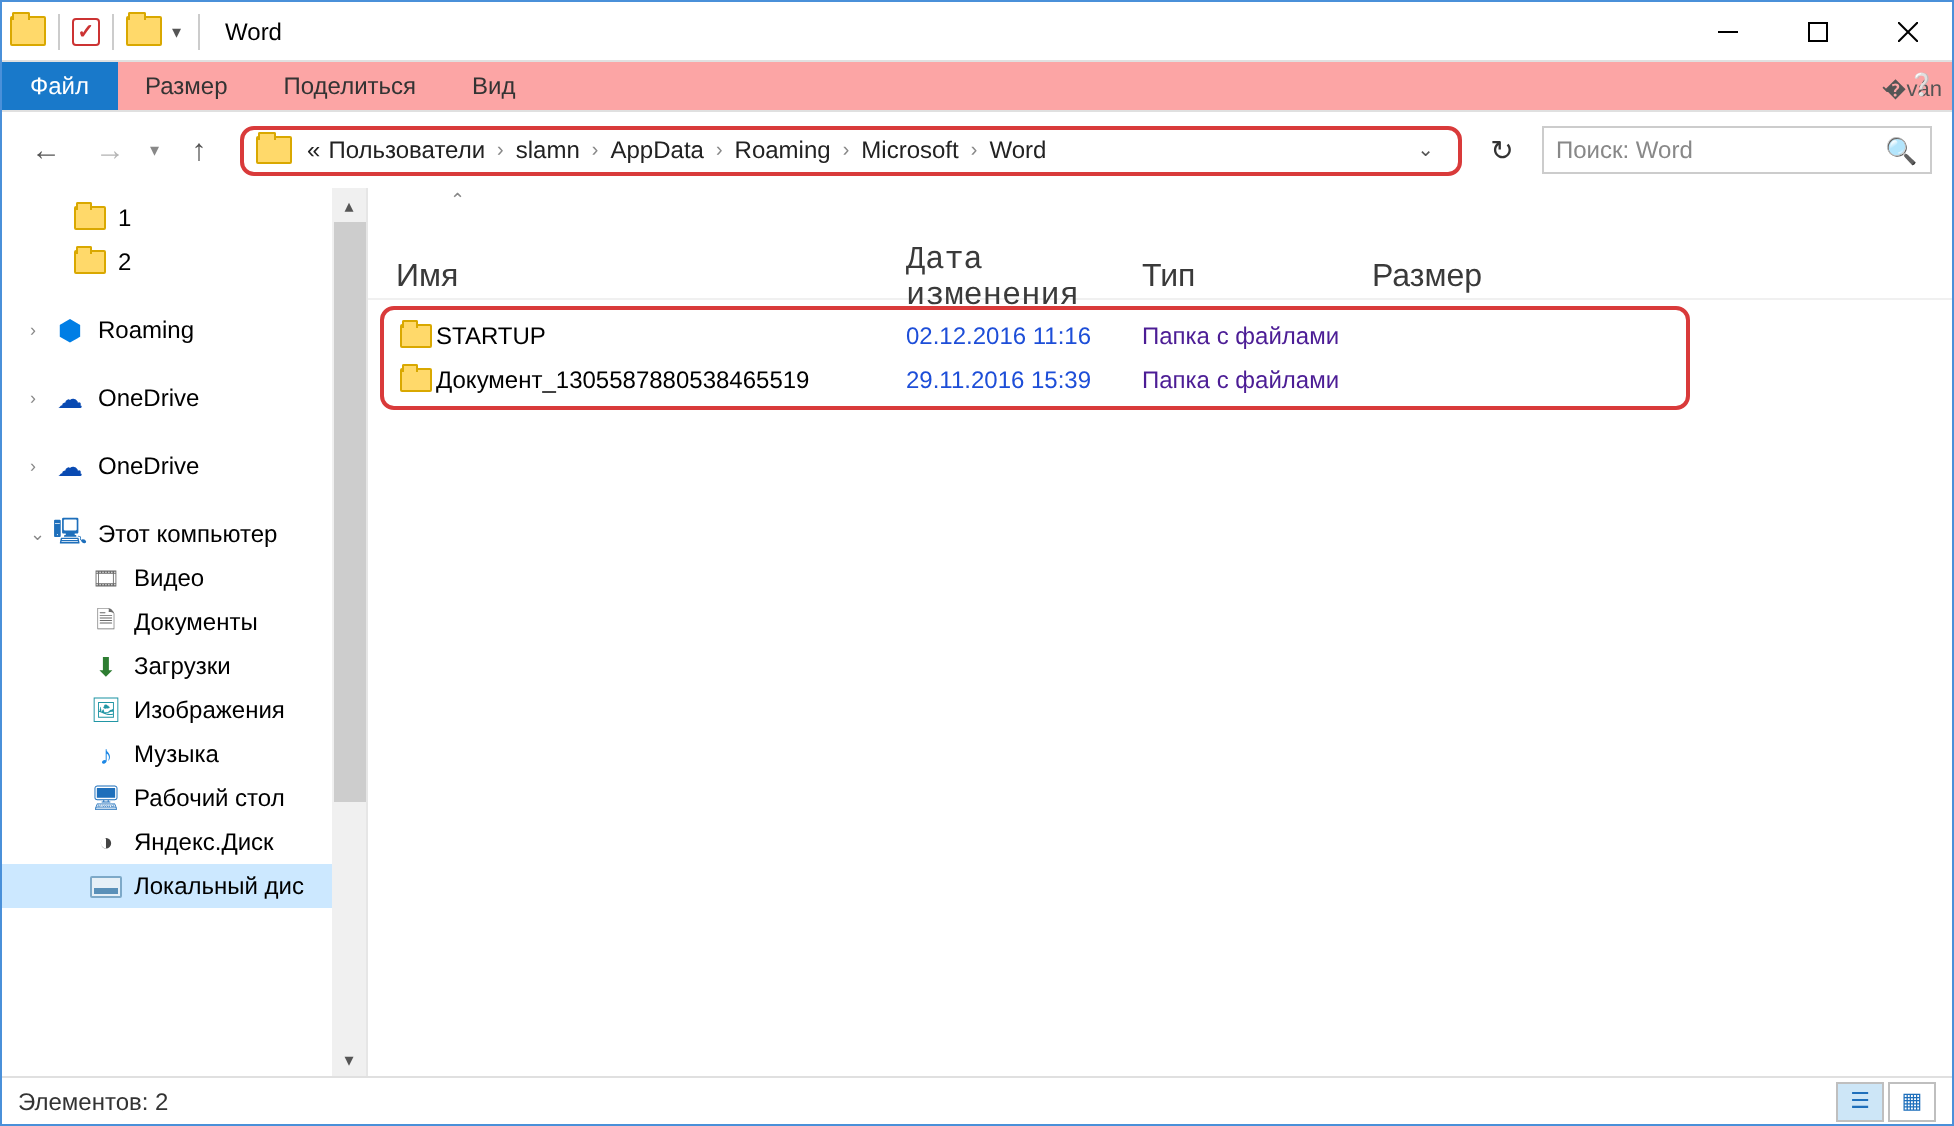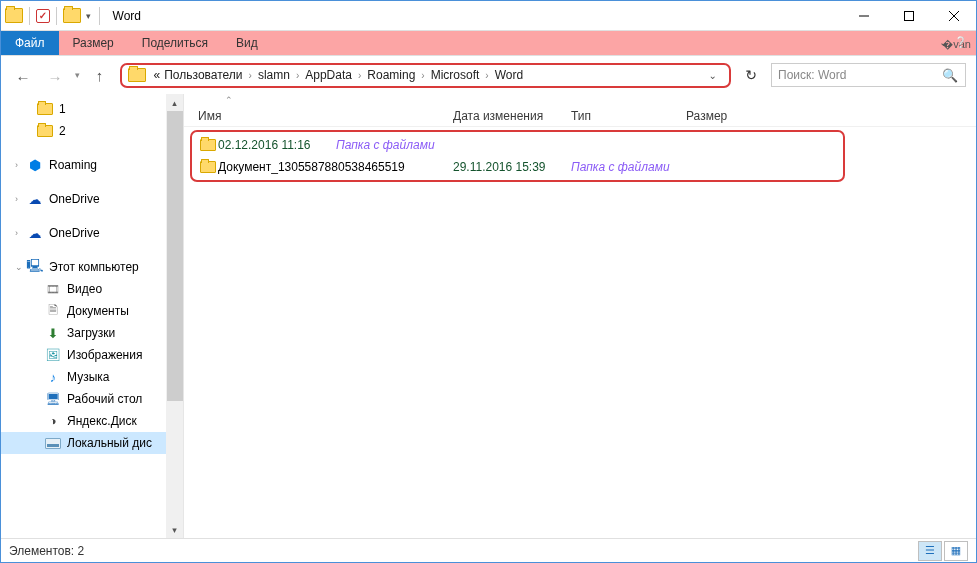--- a/index.html
+++ b/index.html
@@ -69,31 +69,31 @@
   .ico-desktop { color:#1e6fbb; font-size:12px; }
   .ico-ydisk { color:#444; font-size:12px; }
   .ico-drive { width:16px; height:11px; background:#e6f0f7; border:1px solid #7da9c8; border-radius:1px; position:relative; }
   .ico-drive::after { content:""; position:absolute; bottom:1px; left:1px; right:1px; height:3px; background:#5a90b8; }
   .sb-expand { position:absolute; left:14px; color:#888; font-size:9px; }
 
   
   .filepane { flex: 1; display: flex; flex-direction: column; position: relative; }
   .sort-caret-row { height: 11px; position: relative; }
   .sort-caret { position: absolute; left: 41px; top: 1px; color: #888; font-size: 9px; }
-  .columns { height: 22px; display: flex; align-items: center; font-size: 12px; color: #3a3a3a; border-bottom: 1px solid #f0f0f0; padding-left: 14px; }
+  .columns { height: 22px; display: flex; align-items: center; font-size: 16px; color: #3a3a3a; border-bottom: 1px solid #f0f0f0; padding-left: 14px; margin-top: 23px; }
   .col-name { width: 255px; }
-  .col-date { width: 118px; }
+  .col-date { width: 118px; font-family: Liberation Mono, monospace; }
   .col-type { width: 115px; }
   .col-size { width: 70px; }
   .filerows-wrap { border: 2.5px solid #d93a3a; border-radius: 7px; margin: 3px 10px 0 6px; padding: 2px 0; width: 655px; }
   .filerow { height: 22px; display: flex; align-items: center; font-size: 12px; padding-left: 6px; }
   .filerow .ico { width: 20px; display:flex; align-items:center; justify-content:center; }
   .filerow .name { width: 235px; color: #000; }
-  .filerow .date { width: 118px; color: #14532d; }
-  .filerow .type { width: 115px; color: #8b5cf6; font-style: italic; }
+  .filerow .date { width: 118px; color: #1d4ed8; }
+  .filerow .type { width: 115px; color: #4c1d95; }
   .filerow .size { width: 60px; color: #555; }
 
   
   .statusbar { height: 24px; border-top: 1px solid #e0e0e0; display: flex; align-items: center; font-size: 12px; color: #333; padding: 0 8px; }
   .statusbar .spacer { flex: 1; }
   .view-btn { width: 24px; height: 20px; border: 1px solid #bfbfbf; margin-left: 2px; display:flex; align-items:center; justify-content:center; font-size:11px; color:#1e6fbb; }
   .view-btn.active { background:#cde6f7; }
 </style>
 </head>
 <body>
@@ -262,20 +262,21 @@
         <div class="col-name">Имя</div>
         <div class="col-date">Дата изменения</div>
         <div class="col-type">Тип</div>
         <div class="col-size">Размер</div>
       </div>
       <div class="filerows-wrap">
         <div class="filerow">
           <span class="ico">
               <span class="ico-folder"></span>
             </span>
+          <span class="name">STARTUP</span>
           <span class="date">02.12.2016 11:16</span>
           <span class="type">Папка с файлами</span>
           <span class="size"></span>
         </div>
         <div class="filerow">
           <span class="ico">
               <span class="ico-folder"></span>
             </span>
           <span class="name">Документ_1305587880538465519</span>
           <span class="date">29.11.2016 15:39</span>

